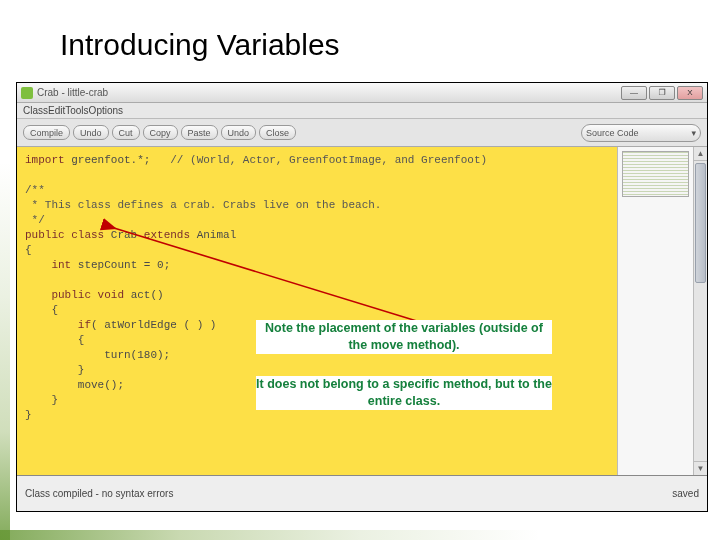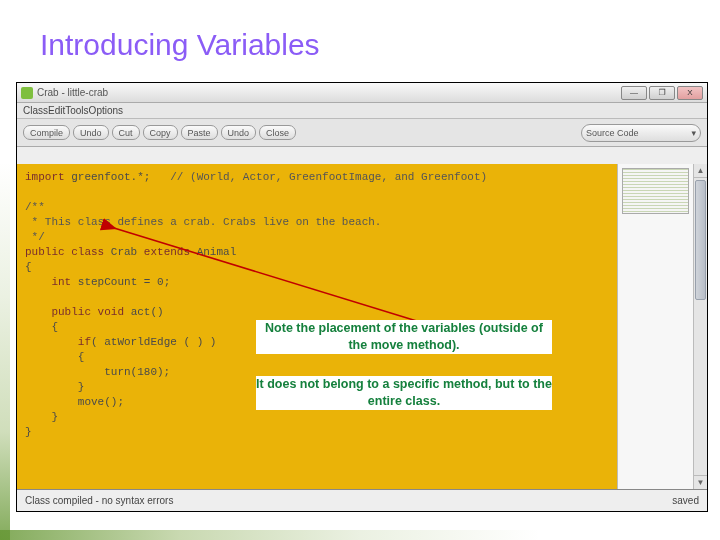--- a/index.html
+++ b/index.html
@@ -15,24 +15,24 @@
   .accent-left {
     position: absolute; left: 0; top: 0; width: 10px; height: 540px;
     background: linear-gradient(to bottom, rgba(120,160,60,0) 0%, rgba(120,160,60,0) 30%, rgba(120,160,60,0.15) 55%, rgba(120,160,60,0.35) 80%, rgba(100,150,50,0.8) 100%);
   }
   .accent-bottom {
     position: absolute; left: 0; right: 0; bottom: 0; height: 10px;
     background: linear-gradient(to right, rgba(100,150,50,0.8) 0%, rgba(120,160,60,0.4) 25%, rgba(120,160,60,0.15) 50%, rgba(120,160,60,0) 75%);
   }
   .slide-title {
     position: absolute;
-    left: 40px; top: 28px;
+    left: 60px; top: 28px;
     font-size: 30px;
     font-weight: 400;
-    color: #8b5cf6;
+    color: #000000;
     font-family: "Trebuchet MS", Arial, sans-serif;
   }
   
   .editor-window {
     position: absolute;
     left: 16px; top: 82px;
     width: 692px; height: 430px;
     border: 1px solid #000;
     background: #eee;
     display: flex;
@@ -94,24 +94,23 @@
     height: 18px; width: 120px;
     background: linear-gradient(to bottom,#fafafa,#dedede);
     border: 1px solid #999; border-radius: 9px;
     display:flex; align-items:center; padding:0 4px;
     font-size: 9px; color:#555; filter: blur(0.4px);
     justify-content: space-between;
   }
   .editor-body {
     flex: 1;
     display: flex;
-    background: #eab308;
+    background: #fde047;
     position: relative;
     overflow: hidden;
-    margin-top: 17px;
   }
   .code-area {
     flex: 1;
     padding: 6px 8px;
     font-family: "Courier New", monospace;
     font-size: 11px;
     line-height: 15px;
     color: #4a4a4a;
     white-space: pre;
     filter: blur(0.55px);
@@ -142,21 +141,21 @@
     border: 1px solid #98a0ac; border-radius: 2px;
   }
   .scroll-arrow {
     position: absolute; left:0; right:0; height:14px;
     display:flex; align-items:center; justify-content:center;
     font-size:8px; color:#666;
   }
   .scroll-arrow.top { top:0; border-bottom:1px solid #bbb; }
   .scroll-arrow.bot { bottom:0; border-top:1px solid #bbb; }
   .status-bar {
-    height: 22px;
+    height: 36px;
     border-top: 1px solid #888;
     background: #eee;
     display: flex; align-items: center;
     padding: 8px 8px;
     font-size: 10px; color: #444;
     filter: blur(0.3px);
   }
   .status-bar .spacer { flex: 1; }
   
   .note {

